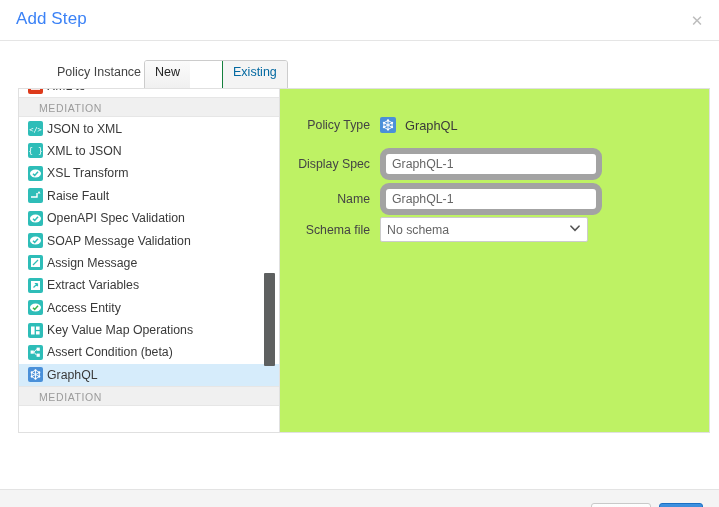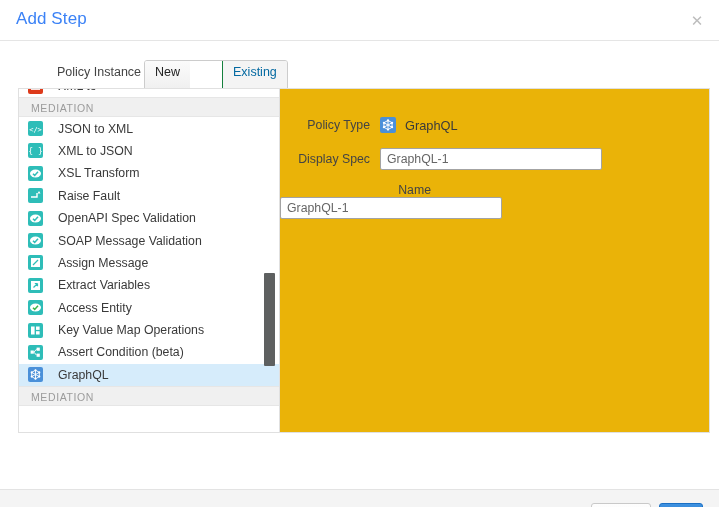--- a/index.html
+++ b/index.html
@@ -94,37 +94,37 @@
   .side-scroll {
     position: absolute;
     top: -14px; left: 0; right: 0;
     padding: 0;
   }
   .grp-head {
     background: #f0f0f0;
     color: #9b9b9b;
     font-size: 10.5px;
     letter-spacing: .6px;
-    padding: 5px 0 4px 12px;
+    padding: 5px 0 4px 20px;
     height: 20px;
     line-height: 11px;
     border-top: 1px solid #e6e6e6;
     border-bottom: 1px solid #e6e6e6;
   }
   .pitem {
     display: flex; align-items: center;
     height: 22.4px;
     padding-left: 9px;
     font-size: 12.3px;
     color: #3a3a3a;
     cursor: pointer;
     white-space: nowrap;
   }
   .pitem.selected { background: #d6ecfb; }
-  .pitem .plabel { padding-left: 15px; }
+  .pitem .plabel { padding-left: 4px; }
 
   
   .ico {
     width: 15px; height: 15px;
     border-radius: 2px;
     flex: 0 0 15px;
     display: block;
     position: relative;
   }
   .ico svg { display: block; }
@@ -139,21 +139,21 @@
     position: absolute; right: 0;
     top: 184px; width: 11px; height: 93px;
     background: #5e6060;
     border-radius: 1px;
     cursor: pointer;
   }
 
   
   .formpane {
     flex: 1;
-    background: #eab308;
+    background: #bef264;
     position: relative;
   }
   .frow {
     position: absolute;
     display: flex; align-items: center;
   }
   .flabel {
     width: 100px;
     text-align: right;
     font-size: 12.3px;
@@ -163,22 +163,22 @@
   }
   .ptype-val {
     display: flex; align-items: center;
     font-size: 12.8px; color: #3a3a3a;
   }
   .ptype-val .plabel { padding-left: 9px; }
   .ptype-val .ico { width: 16px; height: 16px; flex: 0 0 16px; }
 
   input.tbox {
     width: 222px; height: 22px;
-    border: 1px solid #a3a3a3;
-    border-radius: 2px;
+    border: 6px solid #a3a3a3;
+    border-radius: 9px;
     font-size: 12.3px;
     color: #666;
     padding: 10px 6px;
     font-family: "Liberation Sans", sans-serif;
     background: #fff;
     outline: none;
   }
   .selwrap { position: relative; width: 208px; height: 25px; }
   select.sbox {
     width: 208px; height: 25px;
@@ -428,25 +428,36 @@
           </span>
           <span class="plabel">GraphQL</span>
         </div>
       </div>
 
       <div class="frow" style="left:0; top:59px;">
         <div class="flabel">Display Spec</div>
         <input class="tbox" type="text" value="GraphQL-1" style="">
       </div>
 
-      <div class="frow" style="left:0; top:94px;flex-direction:column;">
+      <div class="frow" style="left:0; top:94px;">
         <div class="flabel">Name</div>
         <input class="tbox" type="text" value="GraphQL-1" style="">
       </div>
 
+      <div class="frow" style="left:0; top:128px;">
+        <div class="flabel">Schema file</div>
+        <div class="selwrap">
+          <select class="sbox">
+            <option>No schema</option>
+          </select>
+          <svg class="chev" viewBox="0 0 10 7">
+            <path d="M1 1.2 L5 5.4 L9 1.2" stroke="#555" stroke-width="1.6" fill="none" stroke-linecap="round"></path>
+          </svg>
+        </div>
+      </div>
 
     </div>
   </div>
 
   <div class="footer">
     <div class="btn btn-cancel">Cancel</div>
     <div class="btn btn-add">Add</div>
   </div>
 
 </div>

